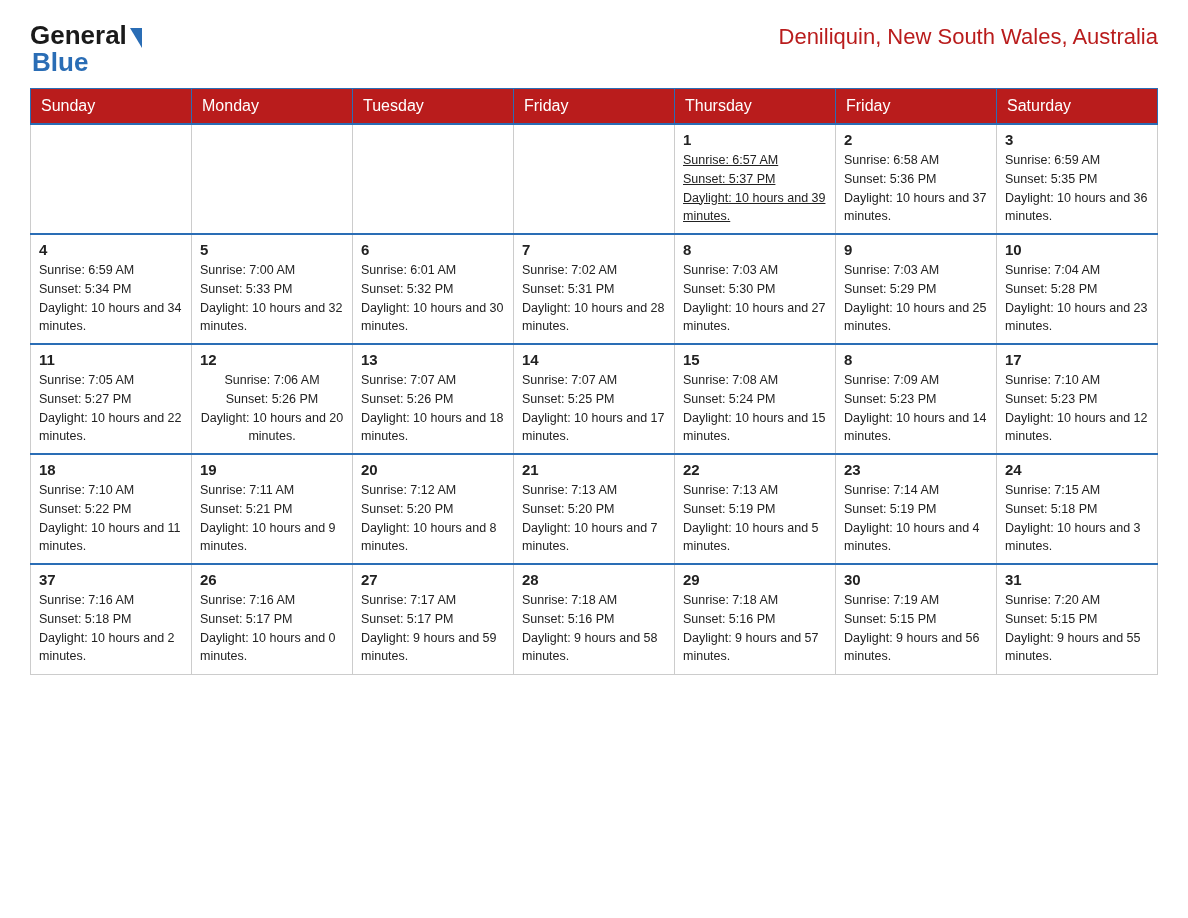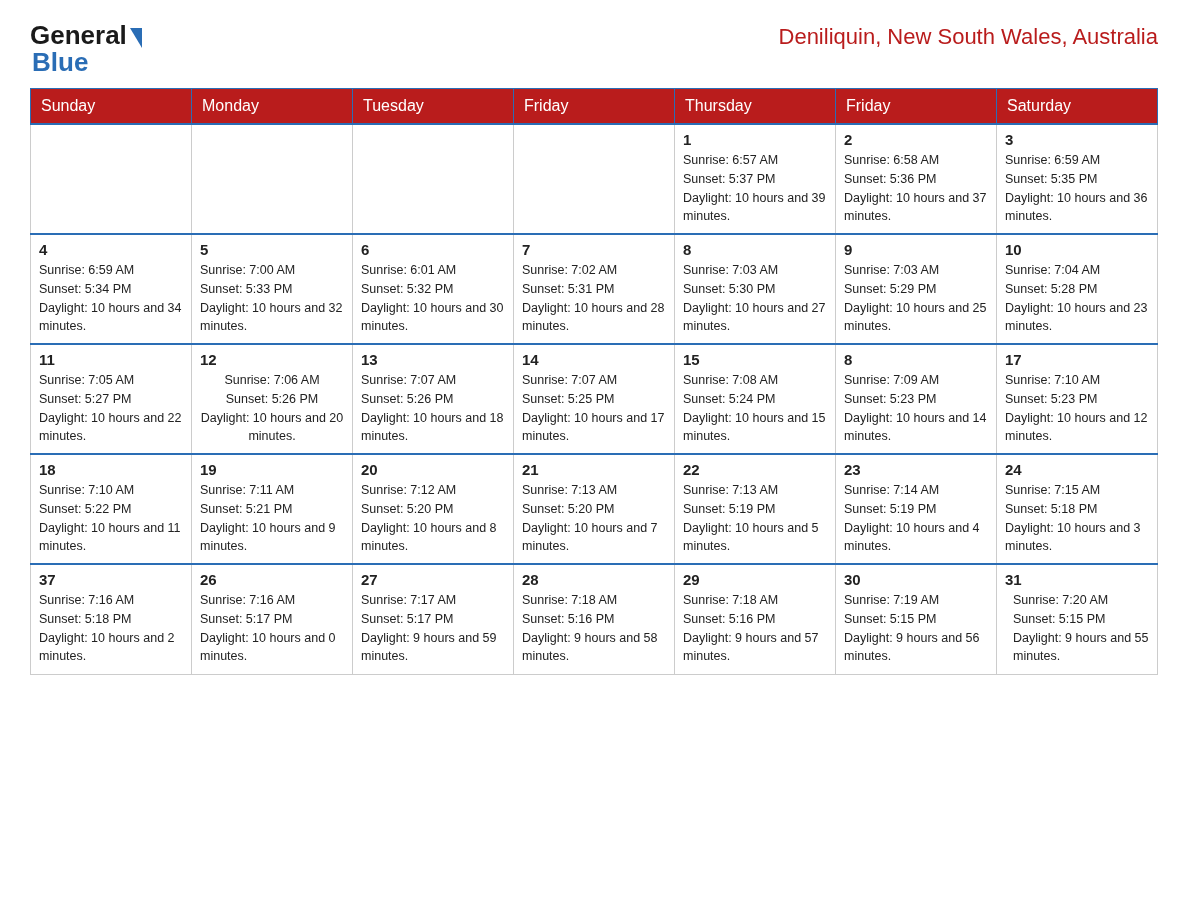--- a/index.html
+++ b/index.html
@@ -136,21 +136,21 @@
       </tr>
   </thead>
   <tbody id="calendar-body">
   <tr>
         <td class="empty"></td>
         <td class="empty"></td>
         <td class="empty"></td>
         <td class="empty"></td>
         <td>
           <span class="day-num">1</span>
-          <div class="day-info" style="white-space: pre-line;">Sunrise: 6:57 AM
+          <div class="day-info" style="white-space: pre-line; text-decoration: underline;">Sunrise: 6:57 AM
 Sunset: 5:37 PM
 Daylight: 10 hours and 39 minutes.</div>
         </td>
         <td>
           <span class="day-num">2</span>
           <div class="day-info" style="white-space: pre-line;">Sunrise: 6:58 AM
 Sunset: 5:36 PM
 Daylight: 10 hours and 37 minutes.</div>
         </td>
         <td>
@@ -324,19 +324,19 @@
 Daylight: 9 hours and 57 minutes.</div>
         </td>
         <td>
           <span class="day-num">30</span>
           <div class="day-info" style="white-space: pre-line;">Sunrise: 7:19 AM
 Sunset: 5:15 PM
 Daylight: 9 hours and 56 minutes.</div>
         </td>
         <td>
           <span class="day-num">31</span>
-          <div class="day-info" style="white-space: pre-line; margin-left: 8px;">Sunrise: 7:20 AM
+          <div class="day-info" style="white-space: pre-line;">Sunrise: 7:20 AM
 Sunset: 5:15 PM
 Daylight: 9 hours and 55 minutes.</div>
         </td>
       </tr>
     </tbody>
 </table>
 
 </body></html>

